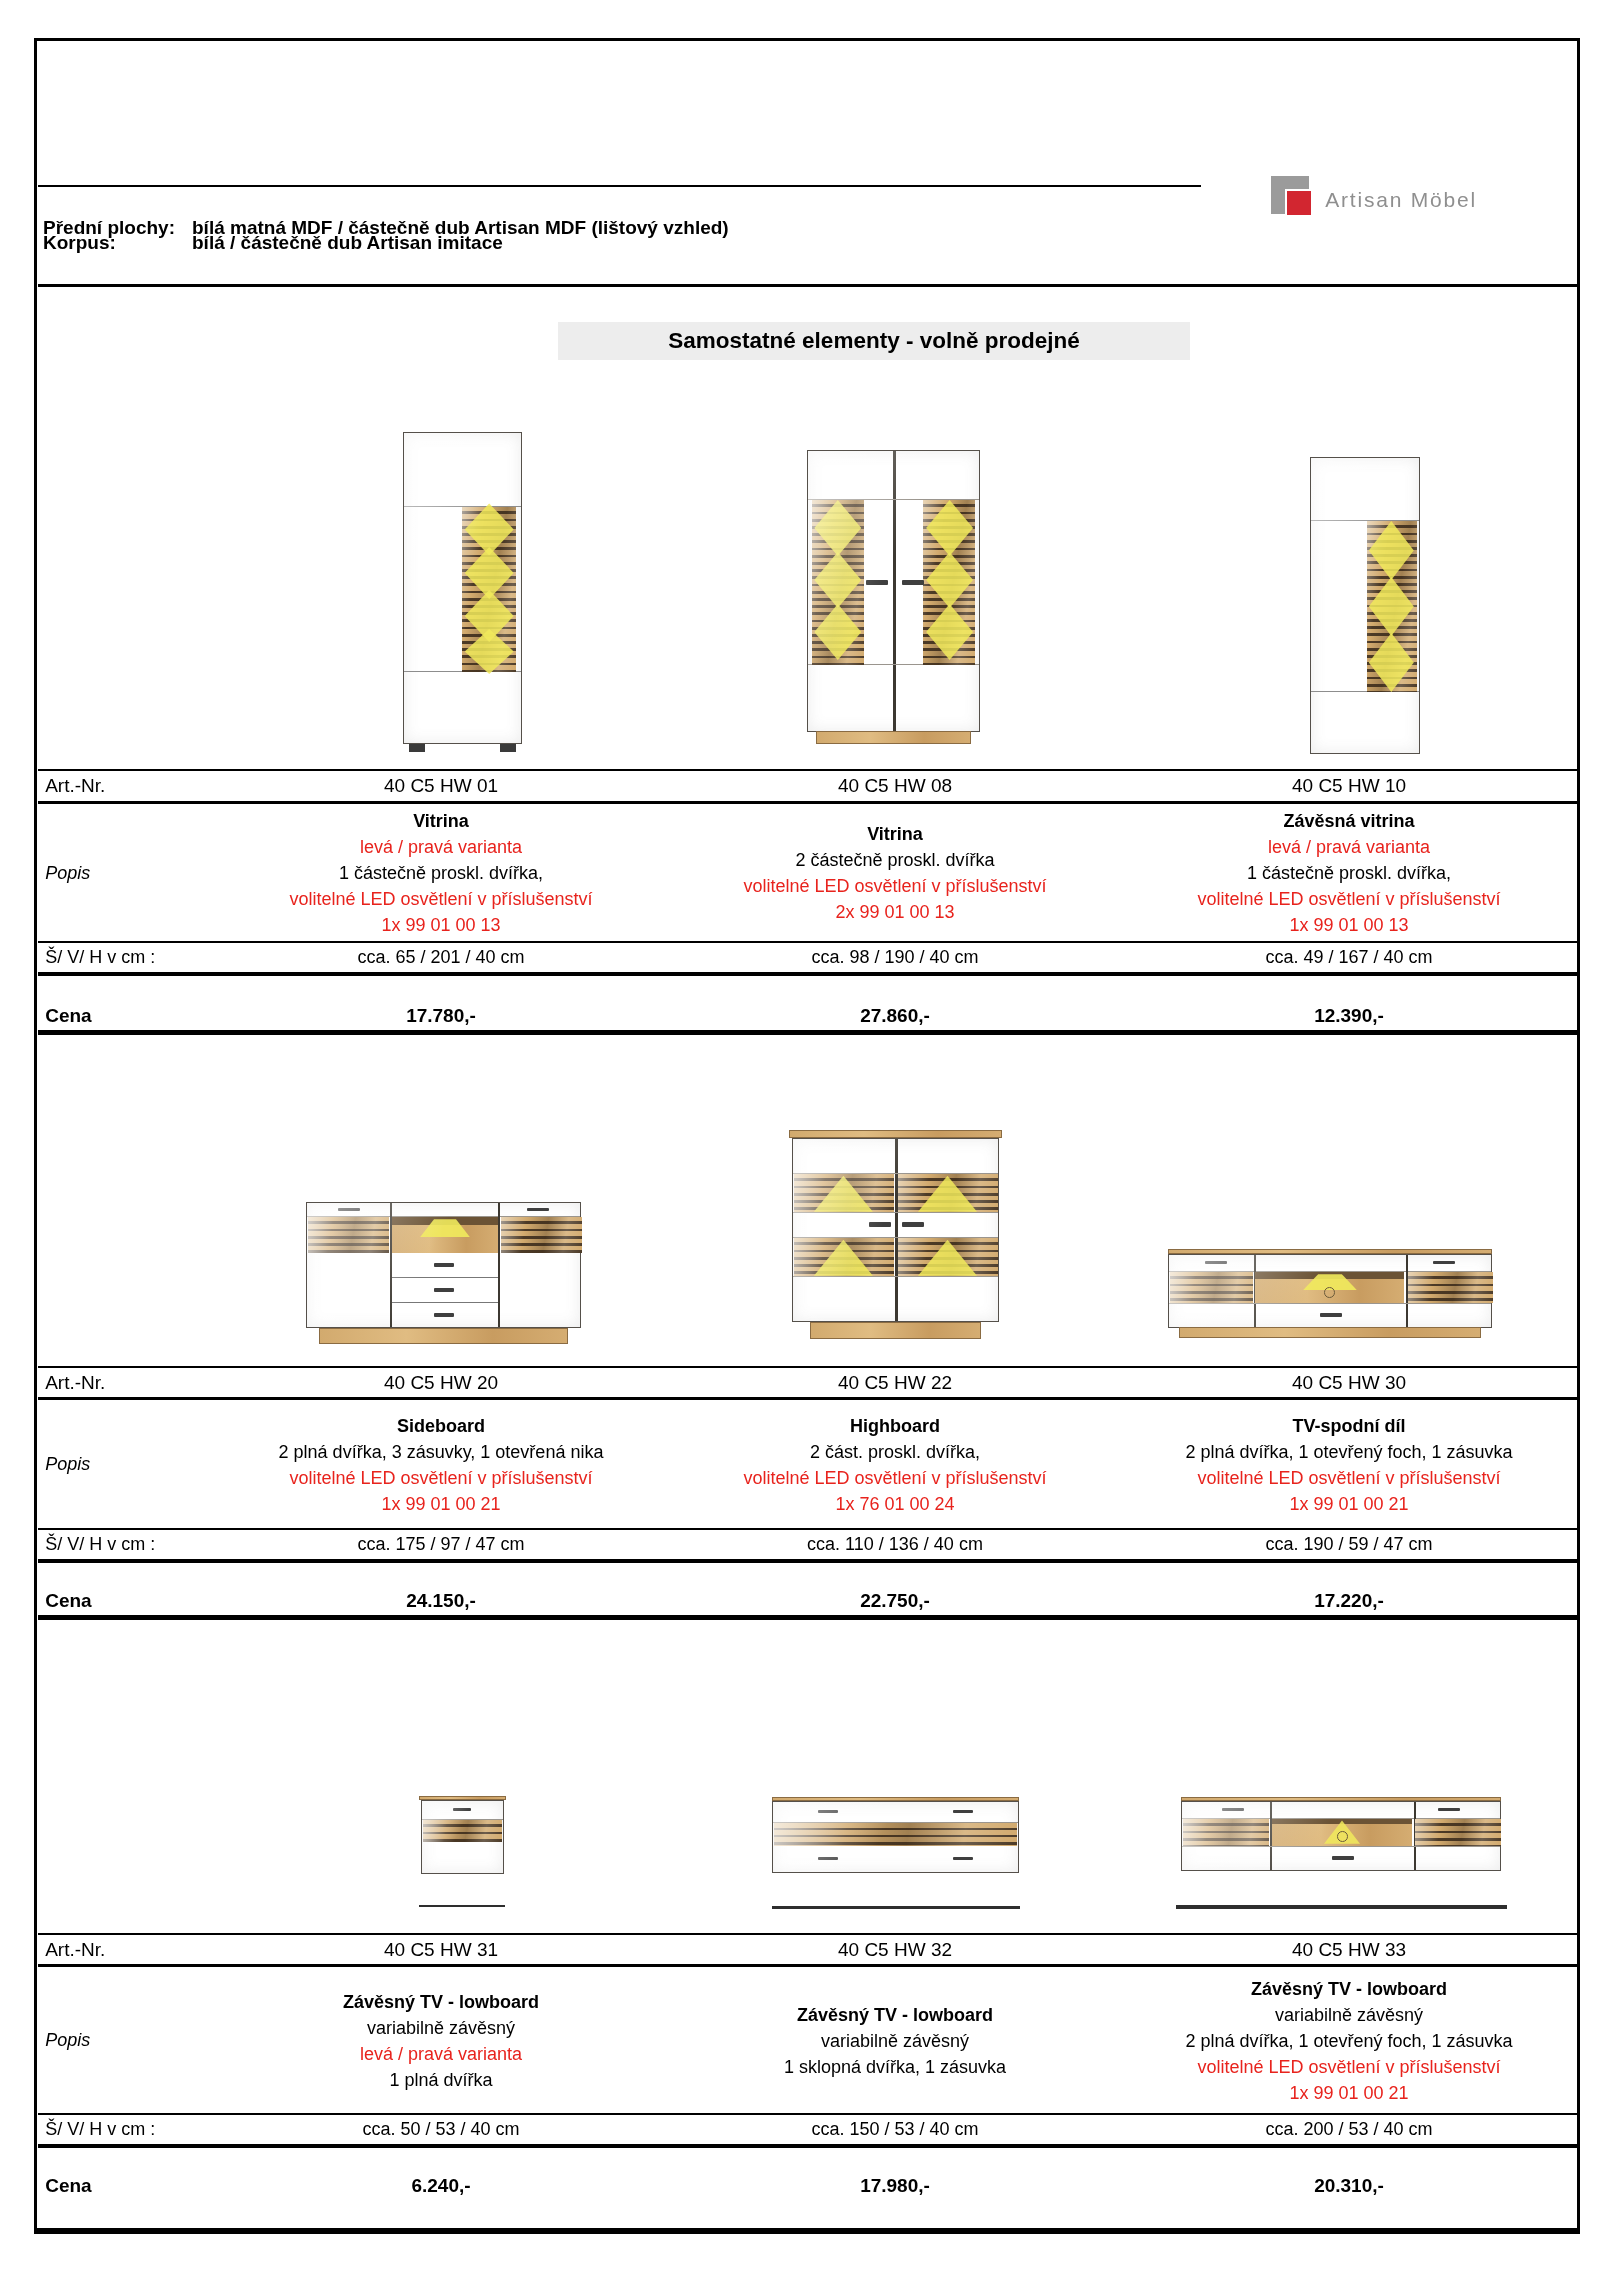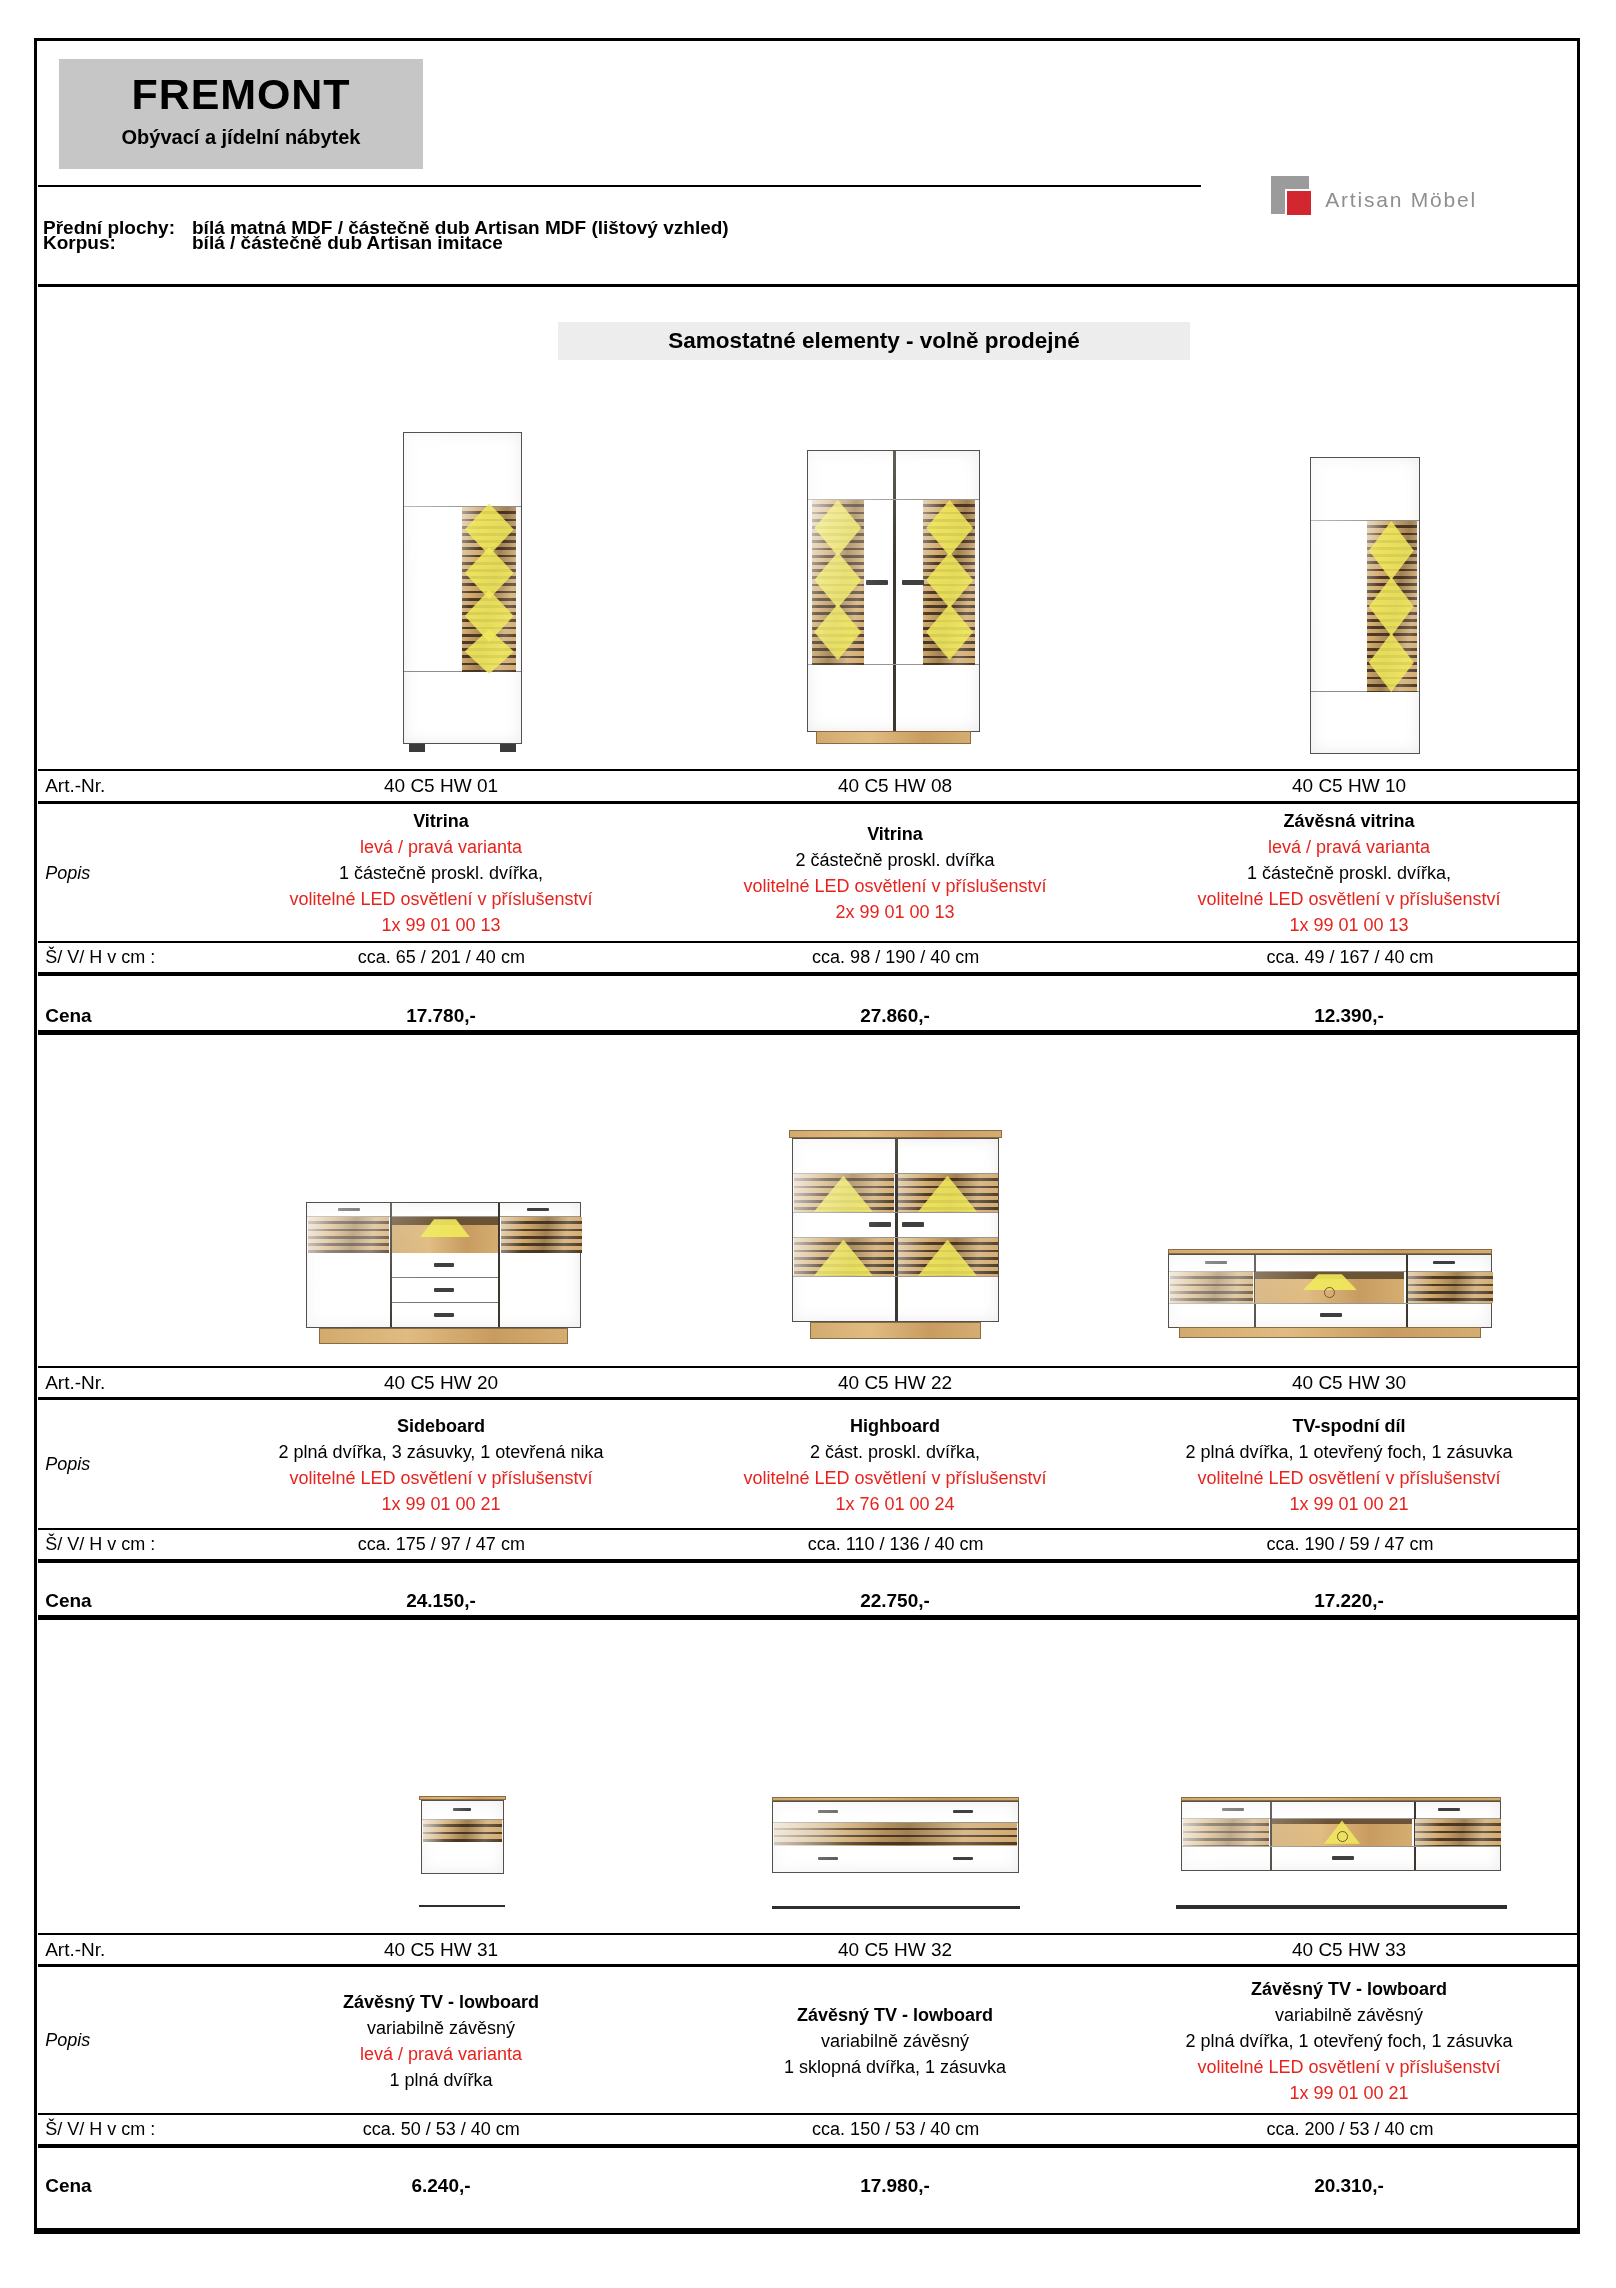--- a/index.html
+++ b/index.html
@@ -30,21 +30,21 @@
   .spec-label{width:149px;}
   .table-top{position:absolute;left:38px;top:284px;width:1539px;height:2.7px;background:#000;}
   .section-band{position:absolute;left:558px;top:322px;width:632px;height:38px;background:var(--band-gray);
                 text-align:center;font-size:22.5px;font-weight:bold;line-height:38px;}
   
   .hr{position:absolute;left:38px;width:1539px;background:#000;}
   .trow{position:absolute;left:38px;width:1539px;display:flex;align-items:center;}
   .tlabel{width:176px;padding-left:7.2px;font-size:18px;}
   .tcell{width:454px;text-align:center;}
   .art-row .tlabel,.art-row .tcell{font-weight:normal;font-size:19px;}
-  .dims-row{font-size:18px;justify-content:space-between;}
+  .dims-row{font-size:18px;}
   .price-row .tlabel,.price-row .tcell{font-weight:bold;font-size:19px;}
   .desc-row{align-items:stretch;}
   .desc-row .tlabel{display:flex;align-items:center;font-style:italic;}
   .desc-cell{display:flex;flex-direction:column;justify-content:center;font-size:18px;line-height:26px;}
   .dl.s-b{font-weight:bold;}
   .dl.s-r{color:var(--red);}
   
   .furn{position:absolute;}
   .fbody{position:absolute;background:#fff;border:0.9px solid #55504a;
          box-shadow:inset 0 0 14.4px rgba(110,110,110,.14);}
@@ -64,24 +64,20 @@
   .vline{position:absolute;top:0;bottom:0;width:1.8px;background:#3c3831;}
   .hlineG{position:absolute;left:0;right:0;height:0.9px;background:#9a958e;}
   .floor{position:absolute;background:#2e2e2e;}
 </style>
 </head>
 <body>
 
 <div class="page">
   <div class="frame"></div>
 
-  <div class="fremont-box">
-    <div class="fremont-title">FREMONT</div>
-    <div class="fremont-sub">Obývací a jídelní nábytek</div>
-  </div>
 
 
   <div class="hdr-rule"></div>
 
   <div class="premium">
     <div class="premium-mark">
       <div class="premium-gray"></div>
       <div class="premium-red"></div>
     </div>
     <div class="premium-label">Artisan Möbel</div>

